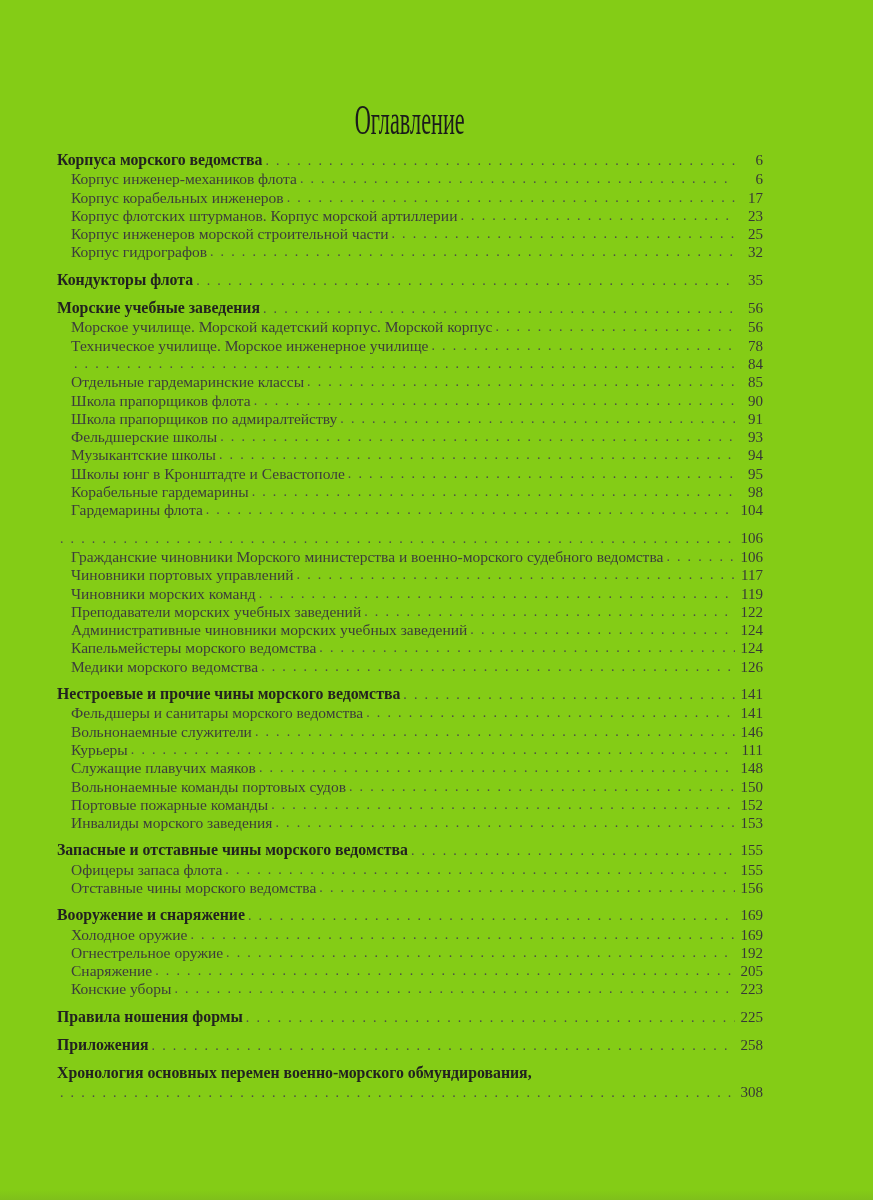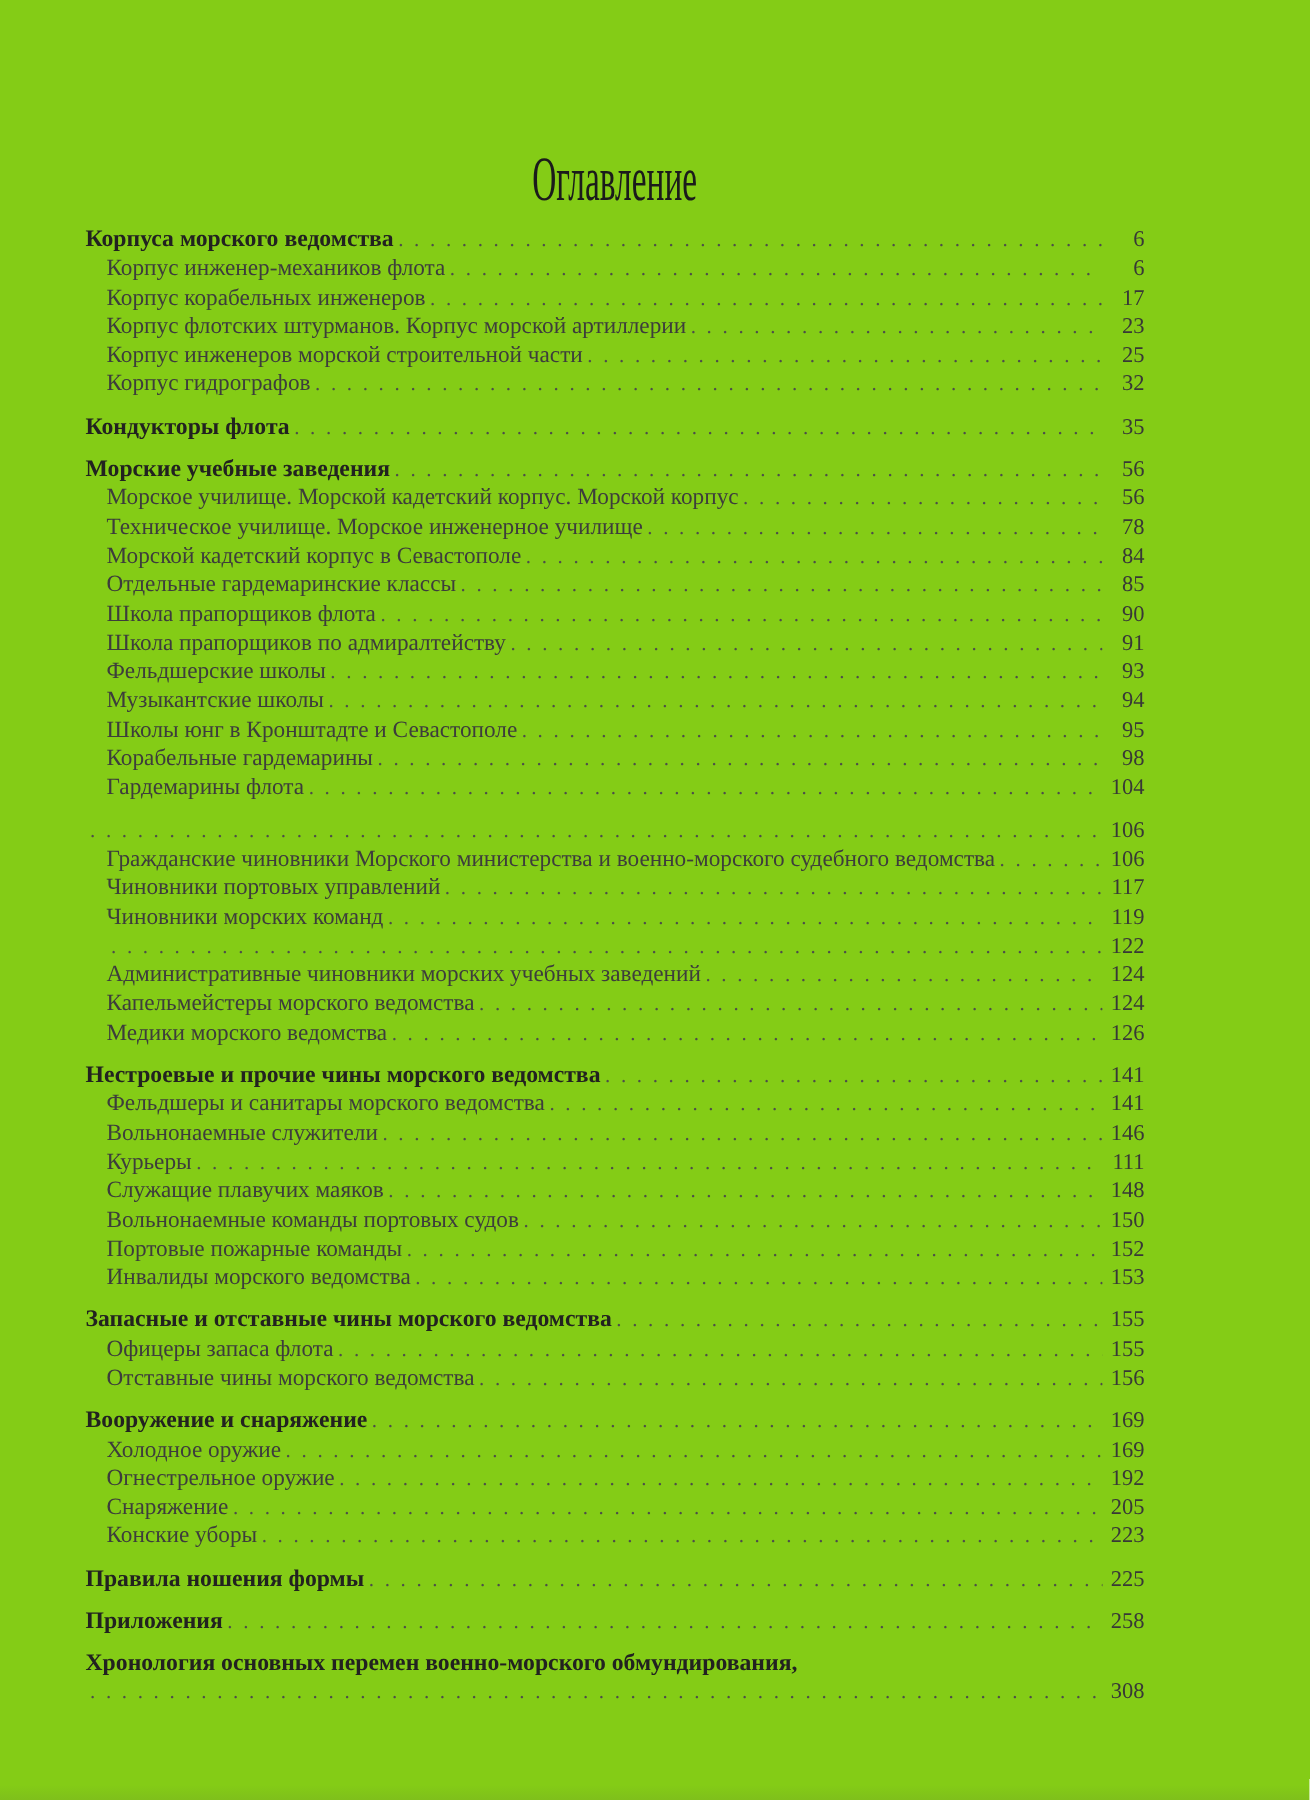--- a/index.html
+++ b/index.html
@@ -49,21 +49,21 @@
     align-items: baseline;
     line-height: 18.3px;
     font-size: 15.5px;
     color: #3d3d3c;
   }
   .toc-row.head {
     font-weight: 700;
     color: #222220;
     font-size: 15.8px;
   }
-  .toc-row.sub { padding-left: 14px; }
+  .toc-row.sub { padding-left: 14px; align-items: center; }
 
   .label {
     flex: 0 0 auto;
     white-space: nowrap;
     font-family: Liberation Serif, serif;
   }
   .dots {
     flex: 1 1 auto;
     overflow: hidden;
     white-space: nowrap;
@@ -140,21 +140,20 @@
           <span class="label">Морское училище. Морской кадетский корпус. Морской корпус</span>
           <span class="dots">. . . . . . . . . . . . . . . . . . . . . . . . . . . . . . . . . . . . . . . . . . . . . . . . . . . . . . . . . . . . . . . . . . . . . . . . . . . . . . . . . . . . . . . . . . . . . . . . . . . . . . . . . . . . . . . . . . . . . . . . . . . . . . . . . . . . . . . . . . . . . . . . . . . . . . . . . . . . . . . . . . . . . . . . . . . . . . . . . . . . . . . . . . . . . . . . . . . . . . . . </span>
           <span class="pagenum">56</span>
         </div>
         <div class="toc-row sub">
           <span class="label">Техническое училище. Морское инженерное училище</span>
           <span class="dots">. . . . . . . . . . . . . . . . . . . . . . . . . . . . . . . . . . . . . . . . . . . . . . . . . . . . . . . . . . . . . . . . . . . . . . . . . . . . . . . . . . . . . . . . . . . . . . . . . . . . . . . . . . . . . . . . . . . . . . . . . . . . . . . . . . . . . . . . . . . . . . . . . . . . . . . . . . . . . . . . . . . . . . . . . . . . . . . . . . . . . . . . . . . . . . . . . . . . . . . . </span>
           <span class="pagenum">78</span>
         </div>
         <div class="toc-row sub">
-          <span class="label">Морской кадетский корпус в Севастополе</span>
           <span class="dots">. . . . . . . . . . . . . . . . . . . . . . . . . . . . . . . . . . . . . . . . . . . . . . . . . . . . . . . . . . . . . . . . . . . . . . . . . . . . . . . . . . . . . . . . . . . . . . . . . . . . . . . . . . . . . . . . . . . . . . . . . . . . . . . . . . . . . . . . . . . . . . . . . . . . . . . . . . . . . . . . . . . . . . . . . . . . . . . . . . . . . . . . . . . . . . . . . . . . . . . . </span>
           <span class="pagenum">84</span>
         </div>
         <div class="toc-row sub">
           <span class="label">Отдельные гардемаринские классы</span>
           <span class="dots">. . . . . . . . . . . . . . . . . . . . . . . . . . . . . . . . . . . . . . . . . . . . . . . . . . . . . . . . . . . . . . . . . . . . . . . . . . . . . . . . . . . . . . . . . . . . . . . . . . . . . . . . . . . . . . . . . . . . . . . . . . . . . . . . . . . . . . . . . . . . . . . . . . . . . . . . . . . . . . . . . . . . . . . . . . . . . . . . . . . . . . . . . . . . . . . . . . . . . . . . </span>
           <span class="pagenum">85</span>
         </div>
         <div class="toc-row sub">
           <span class="label">Школа прапорщиков флота</span>
@@ -206,20 +205,21 @@
           <span class="label">Чиновники портовых управлений</span>
           <span class="dots">. . . . . . . . . . . . . . . . . . . . . . . . . . . . . . . . . . . . . . . . . . . . . . . . . . . . . . . . . . . . . . . . . . . . . . . . . . . . . . . . . . . . . . . . . . . . . . . . . . . . . . . . . . . . . . . . . . . . . . . . . . . . . . . . . . . . . . . . . . . . . . . . . . . . . . . . . . . . . . . . . . . . . . . . . . . . . . . . . . . . . . . . . . . . . . . . . . . . . . . . </span>
           <span class="pagenum">117</span>
         </div>
         <div class="toc-row sub">
           <span class="label">Чиновники морских команд</span>
           <span class="dots">. . . . . . . . . . . . . . . . . . . . . . . . . . . . . . . . . . . . . . . . . . . . . . . . . . . . . . . . . . . . . . . . . . . . . . . . . . . . . . . . . . . . . . . . . . . . . . . . . . . . . . . . . . . . . . . . . . . . . . . . . . . . . . . . . . . . . . . . . . . . . . . . . . . . . . . . . . . . . . . . . . . . . . . . . . . . . . . . . . . . . . . . . . . . . . . . . . . . . . . . </span>
           <span class="pagenum">119</span>
         </div>
         <div class="toc-row sub">
+          <span class="label">Преподаватели морских учебных заведений</span>
           <span class="dots">. . . . . . . . . . . . . . . . . . . . . . . . . . . . . . . . . . . . . . . . . . . . . . . . . . . . . . . . . . . . . . . . . . . . . . . . . . . . . . . . . . . . . . . . . . . . . . . . . . . . . . . . . . . . . . . . . . . . . . . . . . . . . . . . . . . . . . . . . . . . . . . . . . . . . . . . . . . . . . . . . . . . . . . . . . . . . . . . . . . . . . . . . . . . . . . . . . . . . . . . </span>
           <span class="pagenum">122</span>
         </div>
         <div class="toc-row sub">
           <span class="label">Административные чиновники морских учебных заведений</span>
           <span class="dots">. . . . . . . . . . . . . . . . . . . . . . . . . . . . . . . . . . . . . . . . . . . . . . . . . . . . . . . . . . . . . . . . . . . . . . . . . . . . . . . . . . . . . . . . . . . . . . . . . . . . . . . . . . . . . . . . . . . . . . . . . . . . . . . . . . . . . . . . . . . . . . . . . . . . . . . . . . . . . . . . . . . . . . . . . . . . . . . . . . . . . . . . . . . . . . . . . . . . . . . . </span>
           <span class="pagenum">124</span>
         </div>
         <div class="toc-row sub">
           <span class="label">Капельмейстеры морского ведомства</span>
@@ -262,21 +262,21 @@
           <span class="label">Вольнонаемные команды портовых судов</span>
           <span class="dots">. . . . . . . . . . . . . . . . . . . . . . . . . . . . . . . . . . . . . . . . . . . . . . . . . . . . . . . . . . . . . . . . . . . . . . . . . . . . . . . . . . . . . . . . . . . . . . . . . . . . . . . . . . . . . . . . . . . . . . . . . . . . . . . . . . . . . . . . . . . . . . . . . . . . . . . . . . . . . . . . . . . . . . . . . . . . . . . . . . . . . . . . . . . . . . . . . . . . . . . . </span>
           <span class="pagenum">150</span>
         </div>
         <div class="toc-row sub">
           <span class="label">Портовые пожарные команды</span>
           <span class="dots">. . . . . . . . . . . . . . . . . . . . . . . . . . . . . . . . . . . . . . . . . . . . . . . . . . . . . . . . . . . . . . . . . . . . . . . . . . . . . . . . . . . . . . . . . . . . . . . . . . . . . . . . . . . . . . . . . . . . . . . . . . . . . . . . . . . . . . . . . . . . . . . . . . . . . . . . . . . . . . . . . . . . . . . . . . . . . . . . . . . . . . . . . . . . . . . . . . . . . . . . </span>
           <span class="pagenum">152</span>
         </div>
         <div class="toc-row sub">
-          <span class="label">Инвалиды морского ведомства</span>
+          <span class="label">Инвалиды морского заведения</span>
           <span class="dots">. . . . . . . . . . . . . . . . . . . . . . . . . . . . . . . . . . . . . . . . . . . . . . . . . . . . . . . . . . . . . . . . . . . . . . . . . . . . . . . . . . . . . . . . . . . . . . . . . . . . . . . . . . . . . . . . . . . . . . . . . . . . . . . . . . . . . . . . . . . . . . . . . . . . . . . . . . . . . . . . . . . . . . . . . . . . . . . . . . . . . . . . . . . . . . . . . . . . . . . . </span>
           <span class="pagenum">153</span>
         </div>
       </div>
       <div class="toc-section">
         <div class="toc-row head">
           <span class="label">Запасные и отставные чины морского ведомства</span>
           <span class="dots">. . . . . . . . . . . . . . . . . . . . . . . . . . . . . . . . . . . . . . . . . . . . . . . . . . . . . . . . . . . . . . . . . . . . . . . . . . . . . . . . . . . . . . . . . . . . . . . . . . . . . . . . . . . . . . . . . . . . . . . . . . . . . . . . . . . . . . . . . . . . . . . . . . . . . . . . . . . . . . . . . . . . . . . . . . . . . . . . . . . . . . . . . . . . . . . . . . . . . . . . </span>
           <span class="pagenum">155</span>
         </div>

